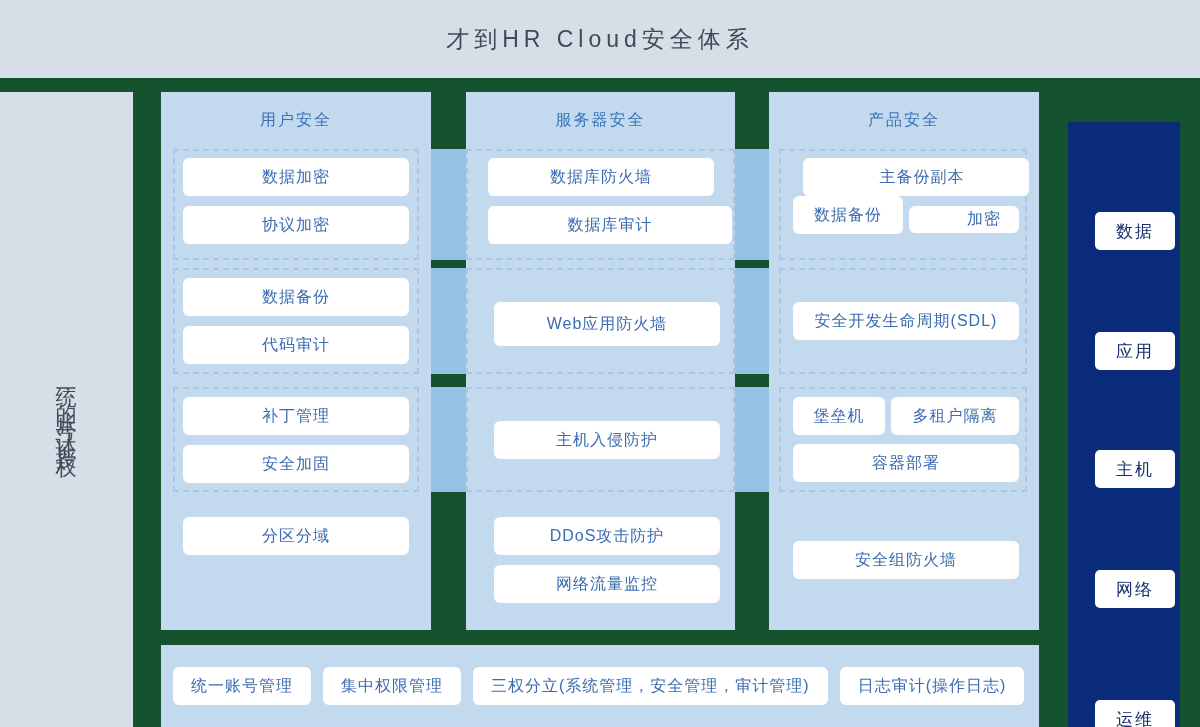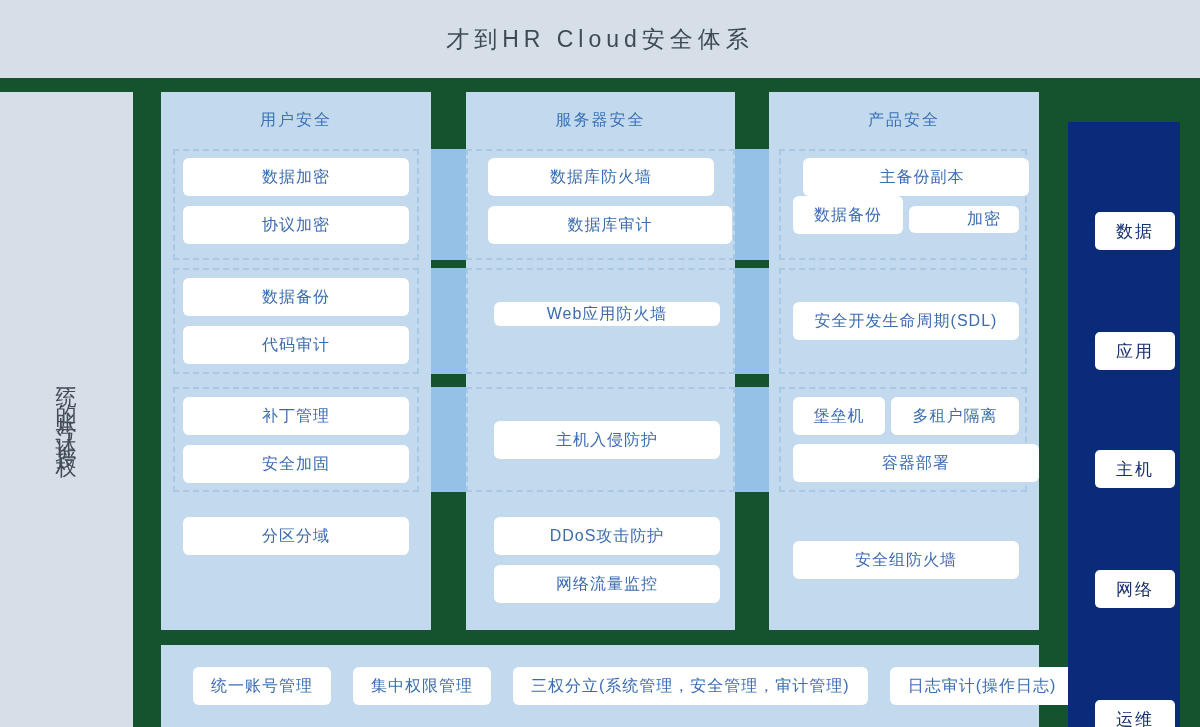--- a/index.html
+++ b/index.html
@@ -73,21 +73,21 @@
     position: absolute; background: #ffffff; border-radius: 6px;
     display: flex; align-items: center; justify-content: center;
     font-size: 16px; color: #3b6cb0; letter-spacing: 1px;
     white-space: nowrap;
   }
 
   
   .bottom-bar {
     position: absolute; left: 161px; top: 645px; width: 878px; height: 82px;
     background: #c3daee;
-    display: flex; align-items: center; gap: 22px; padding-left: 32px;
+    display: flex; align-items: center; gap: 12px; padding-left: 12px;
   }
   .bottom-chip {
     background: #ffffff; border-radius: 6px; height: 38px;
     display: flex; align-items: center; justify-content: center;
     padding: 0 18px;
     font-size: 16px; color: #3b6cb0; letter-spacing: 1px; white-space: nowrap;
   }
 </style>
 </head>
 <body>
@@ -129,21 +129,21 @@
   </div>
 
   <div class="col col-2">
     <div class="col-head">服务器安全</div>
 
     <div class="group-frame" style="left:0px;top:57px;width:269px;height:111px;"></div>
     <div class="chip" style="left:22px;top:66px;width:226px;height:38px;">数据库防火墙</div>
     <div class="chip" style="left:22px;top:114px;width:244px;height:38px;">数据库审计</div>
 
     <div class="group-frame" style="left:0px;top:176px;width:269px;height:106px;"></div>
-    <div class="chip" style="left:28px;top:210px;width:226px;height:24px;">Web应用防火墙</div>
+    <div class="chip" style="left:28px;top:210px;width:226px;height:44px;">Web应用防火墙</div>
 
     <div class="group-frame" style="left:0px;top:295px;width:269px;height:105px;"></div>
     <div class="chip" style="left:28px;top:329px;width:226px;height:38px;">主机入侵防护</div>
 
     <div class="chip" style="left:28px;top:425px;width:226px;height:38px;">DDoS攻击防护</div>
     <div class="chip" style="left:28px;top:473px;width:226px;height:38px;">网络流量监控</div>
   </div>
 
   <div class="col col-3">
     <div class="col-head">产品安全</div>
@@ -152,21 +152,21 @@
     <div class="chip" style="left:34px;top:66px;width:226px;height:38px;padding-left:12px;">主备份副本</div>
     <div class="chip" style="left:24px;top:104px;width:110px;height:38px;">数据备份</div>
     <div class="chip" style="left:140px;top:114px;width:110px;height:27px;padding-left:40px;">加密</div>
 
     <div class="group-frame" style="left:10px;top:176px;width:248px;height:106px;"></div>
     <div class="chip" style="left:24px;top:210px;width:226px;height:38px;">安全开发生命周期(SDL)</div>
 
     <div class="group-frame" style="left:10px;top:295px;width:248px;height:105px;"></div>
     <div class="chip" style="left:24px;top:305px;width:92px;height:38px;">堡垒机</div>
     <div class="chip" style="left:122px;top:305px;width:128px;height:38px;">多租户隔离</div>
-    <div class="chip" style="left:24px;top:352px;width:246px;height:38px;">容器部署</div>
+    <div class="chip" style="left:24px;top:352px;width:226px;height:38px;">容器部署</div>
 
     <div class="chip" style="left:24px;top:449px;width:226px;height:38px;">安全组防火墙</div>
   </div>
 
   <div class="bottom-bar">
     <div class="bottom-chip">统一账号管理</div>
     <div class="bottom-chip">集中权限管理</div>
     <div class="bottom-chip">三权分立(系统管理，安全管理，审计管理)</div>
     <div class="bottom-chip">日志审计(操作日志)</div>
   </div>

